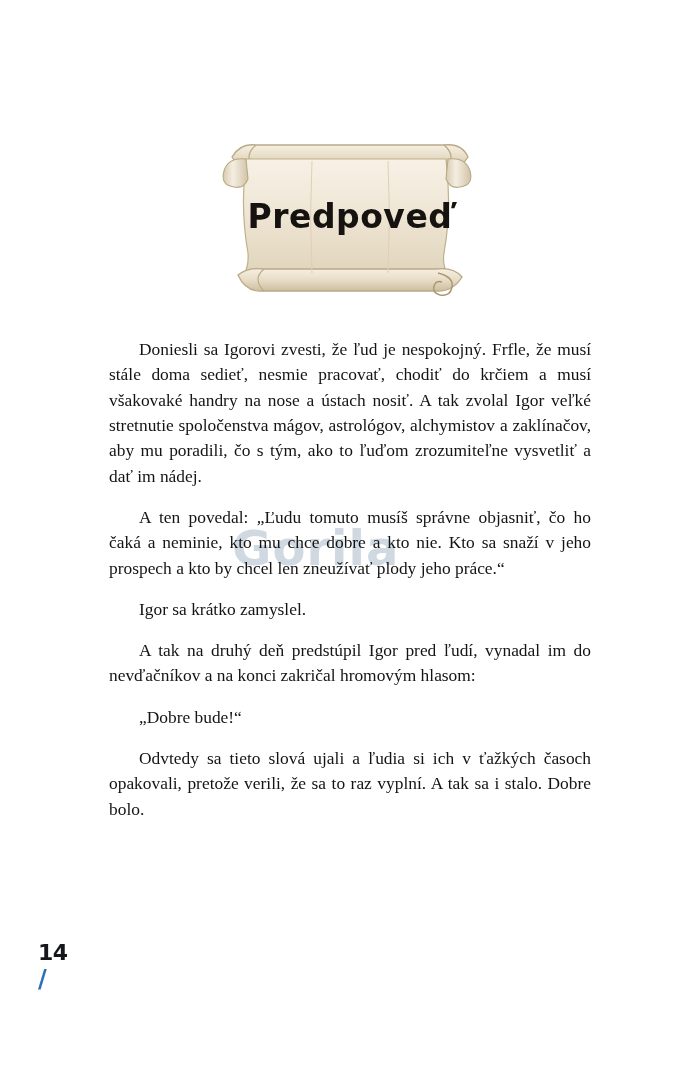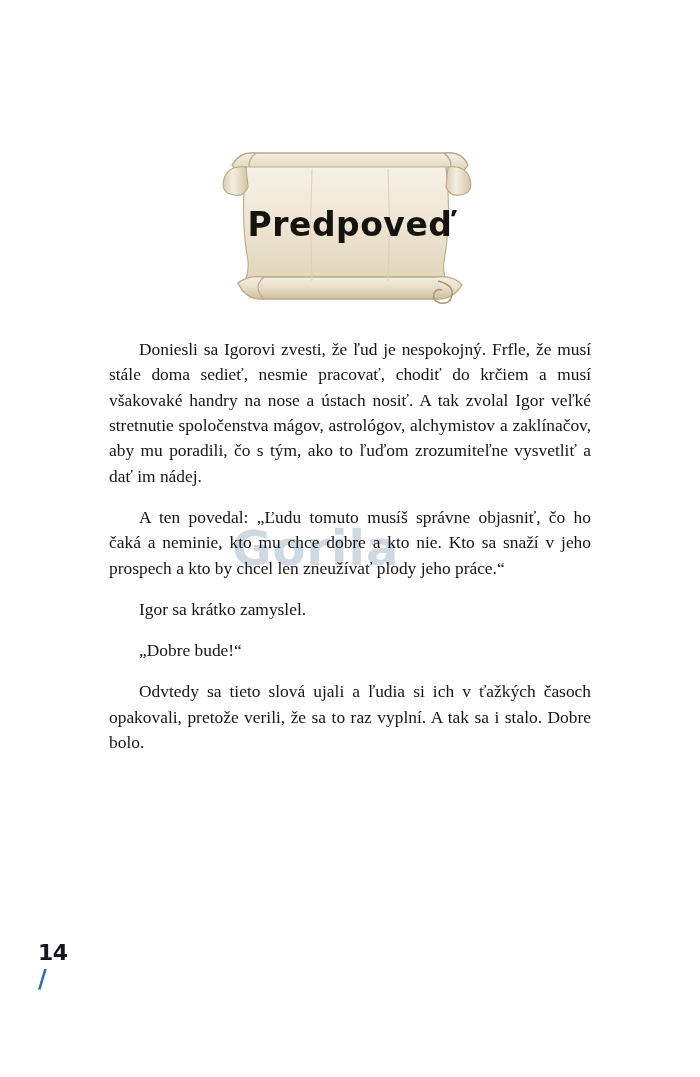--- a/index.html
+++ b/index.html
@@ -30,21 +30,21 @@
     position: absolute;
     left: 0;
     top: 133px;
     width: 700px;
     height: 175px;
   }
   .scroll-art {
     position: absolute;
     left: 50%;
     transform: translateX(-50%);
-    top: 8px;
+    top: 0;
     width: 268px;
     height: 175px;
   }
   .scroll-art svg { display: block; }
 
   .scroll-title {
     position: absolute;
     left: 0;
     top: 0;
     width: 268px;
@@ -166,20 +166,21 @@
       <div class="scroll-title">Predpoveď</div>
     </div>
   </div>
 
   <div class="watermark">Gorila</div>
 
   <div class="body-text">
     <p>Doniesli sa Igorovi zvesti, že ľud je nespokojný. Frfle, že musí stále doma sedieť, nesmie pracovať, chodiť do krčiem a musí všakovaké handry na nose a ústach nosiť. A tak zvolal Igor veľké stretnutie spoločenstva mágov, astrológov, alchymistov a zaklínačov, aby mu poradili, čo s tým, ako to ľuďom zrozumiteľne vysvetliť a dať im nádej.</p>
     <p>A ten povedal: „Ľudu tomuto musíš správne objasniť, čo ho čaká a neminie, kto mu chce dobre a kto nie. Kto sa snaží v jeho prospech a kto by chcel len zneužívať plody jeho práce.“</p>
     <p class="last-line-left">Igor sa krátko zamyslel.</p>
+    <p class="last-line-left">A tak na druhý deň predstúpil Igor pred ľudí, vynadal im do nevďačníkov a na konci zakričal hromovým hlasom:</p>
     <p class="last-line-left">„Dobre bude!“</p>
     <p class="last-line-left">Odvtedy sa tieto slová ujali a ľudia si ich v ťažkých časoch opakovali, pretože verili, že sa to raz vyplní. A tak sa i stalo. Dobre bolo.</p>
   </div>
 
   <div class="folio">
     <span class="folio-number">14</span>
     <span class="folio-slash">/</span>
   </div>
 
 </div>

